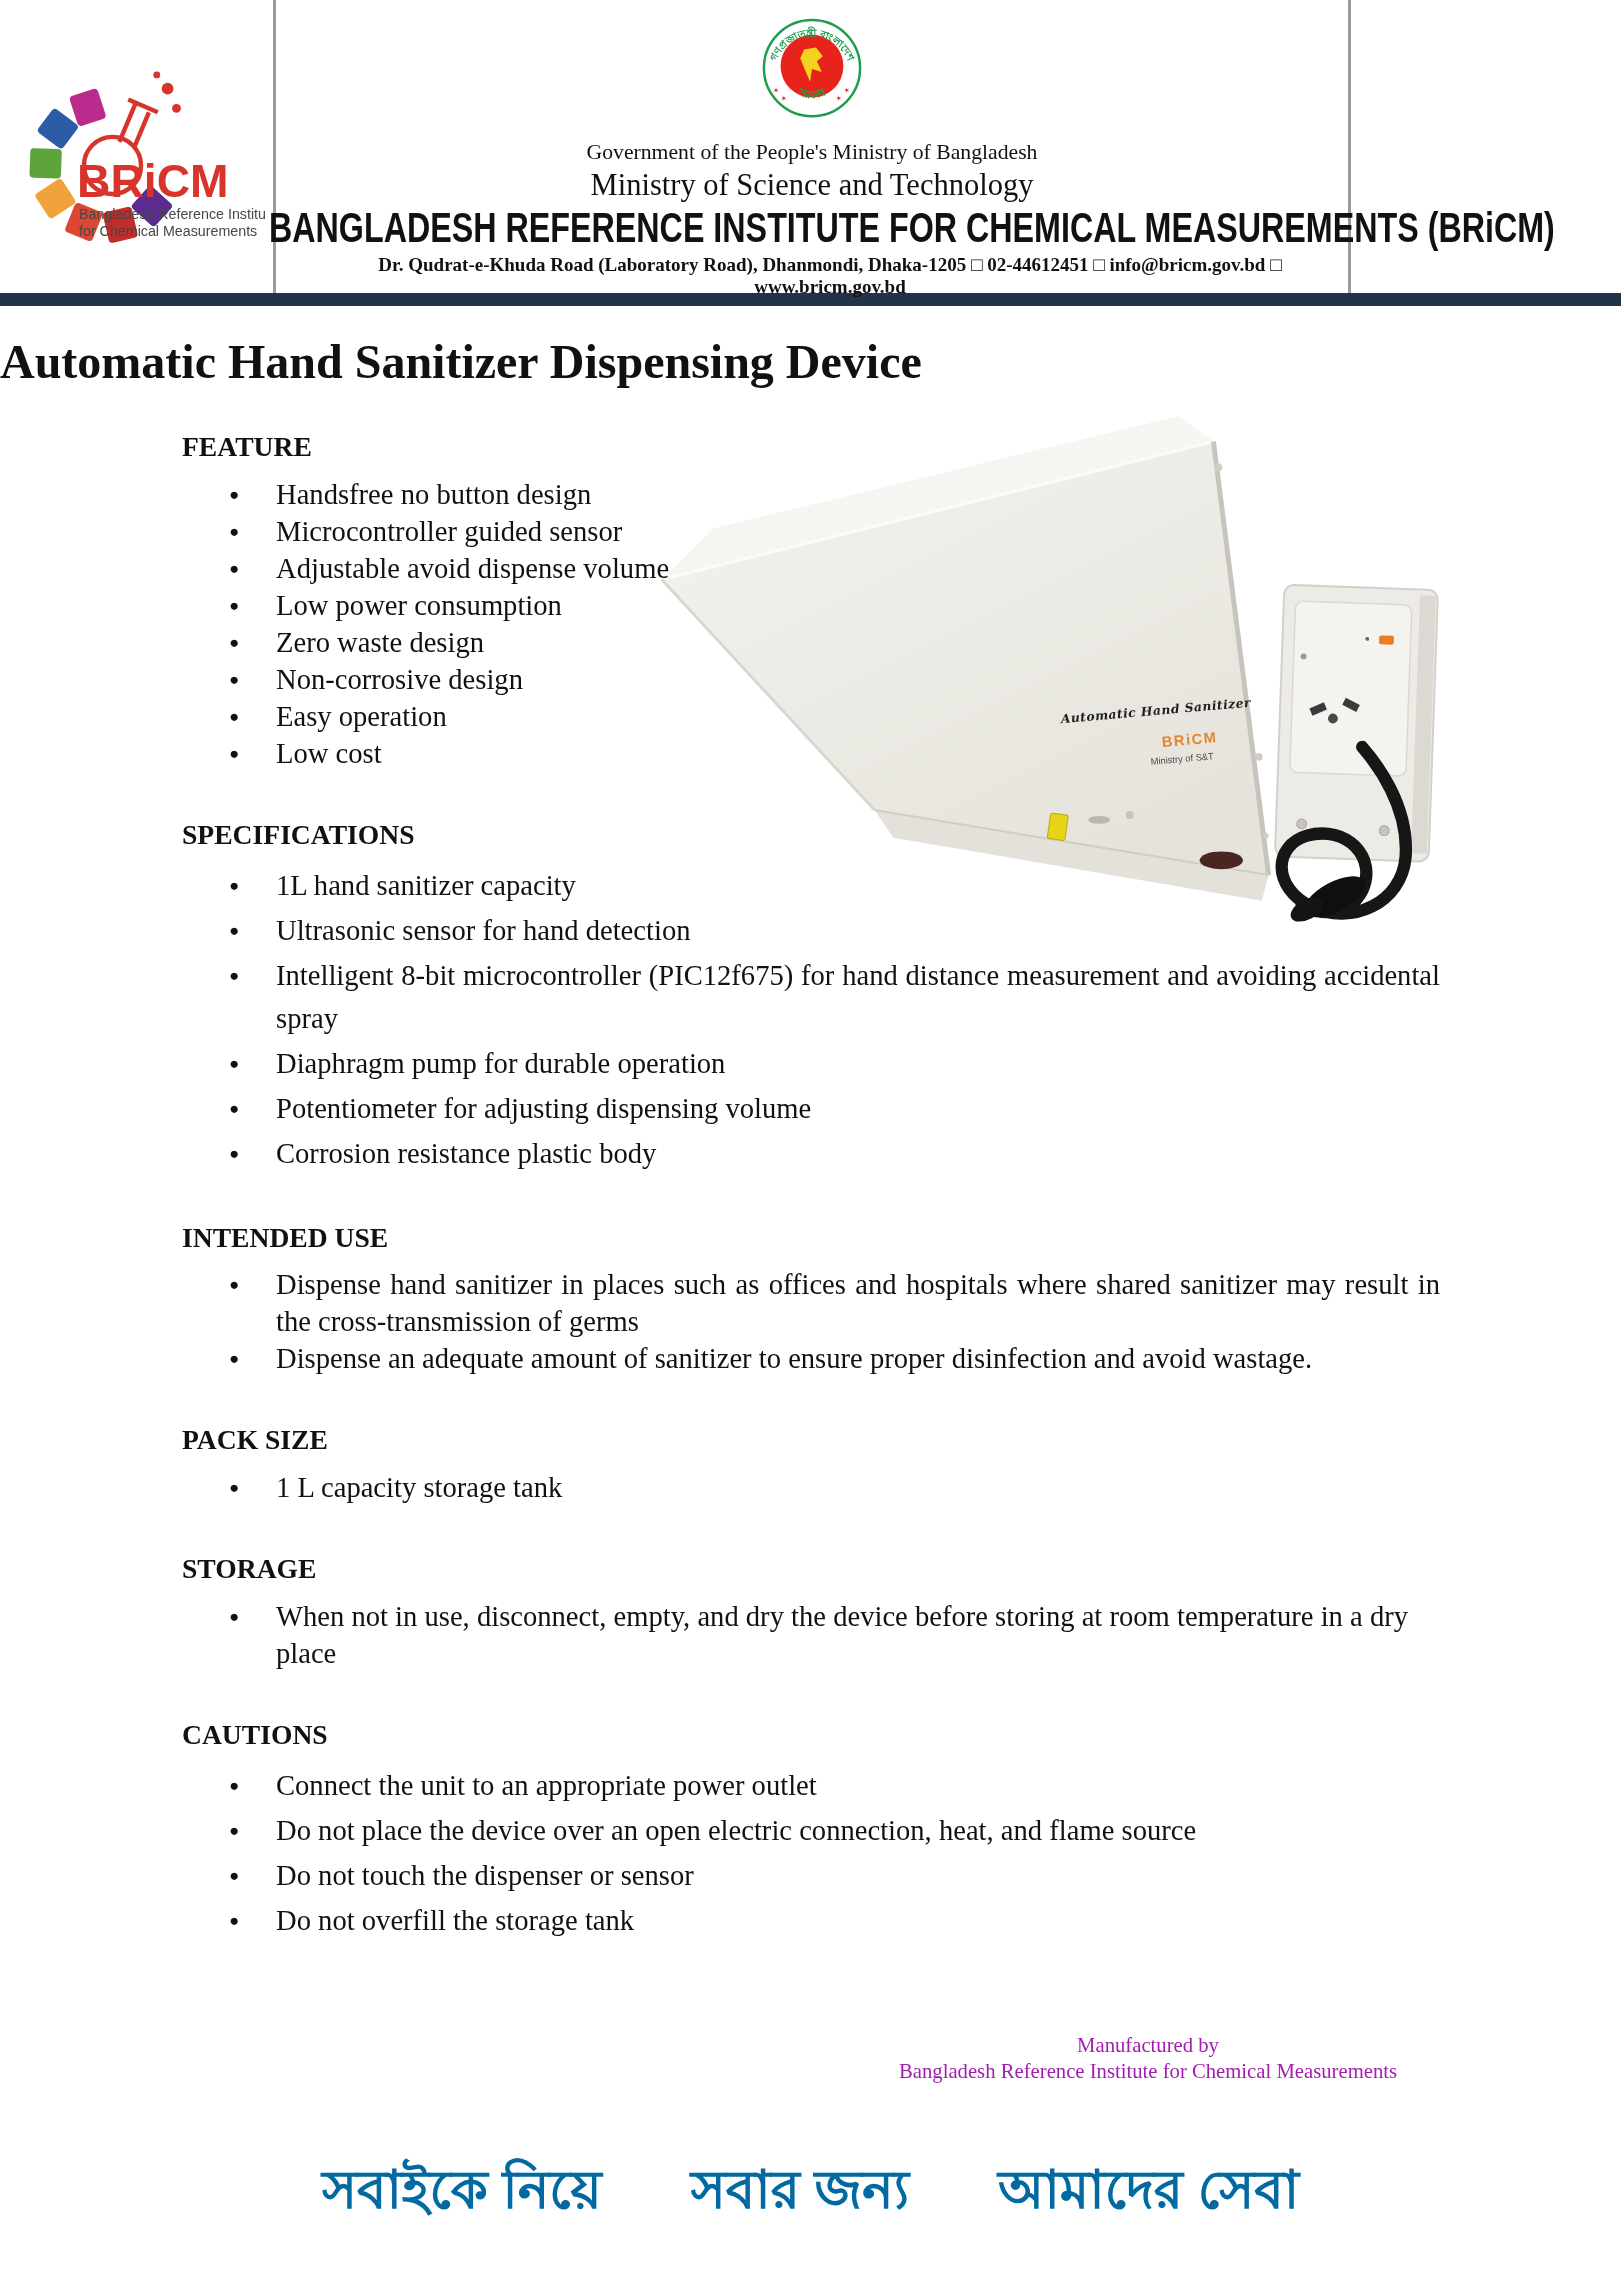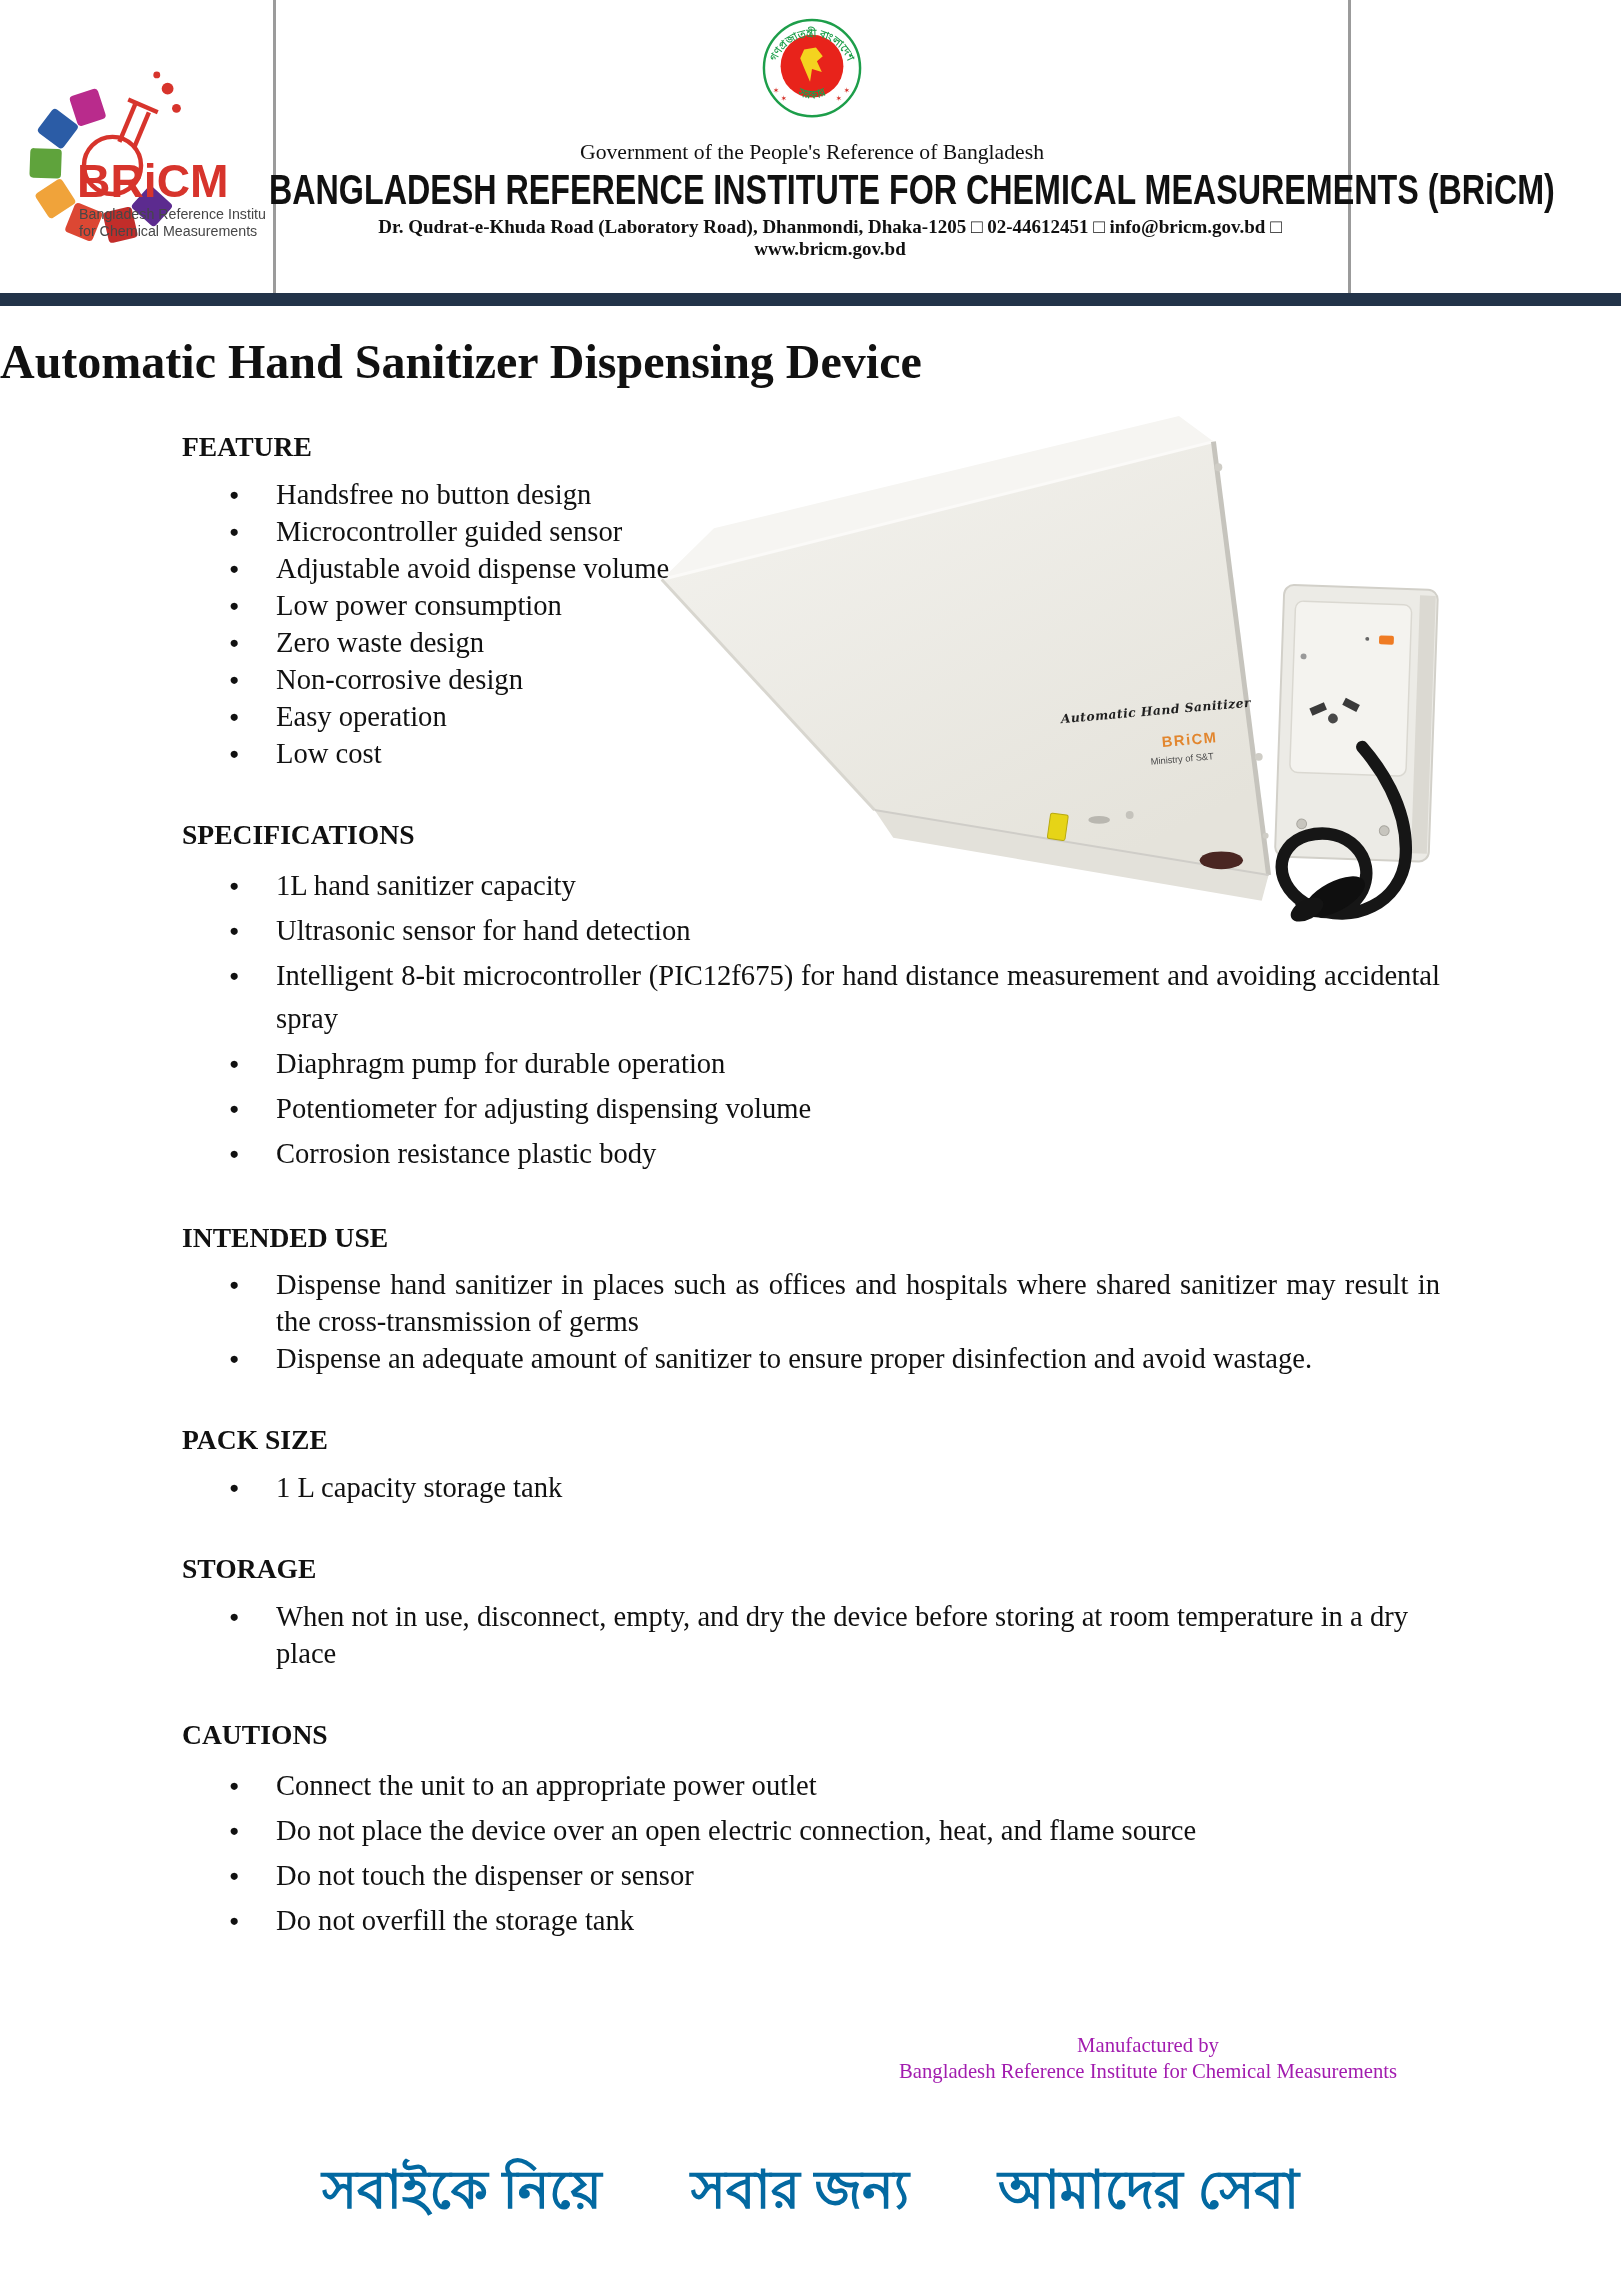--- a/index.html
+++ b/index.html
@@ -99,21 +99,22 @@
             <textPath href="#arcTop" startOffset="50%" text-anchor="middle">গণপ্রজাতন্ত্রী বাংলাদেশ</textPath>
           </text>
           <text font-size="11" fill="#1d9e4a" font-weight="bold">
             <textPath href="#arcBot" startOffset="50%" text-anchor="middle">সরকার</textPath>
           </text>
           <text x="13" y="82" font-size="8" fill="#d42b23">✶</text>
           <text x="21" y="91" font-size="8" fill="#d42b23">✶</text>
           <text x="85" y="82" font-size="8" fill="#d42b23">✶</text>
           <text x="77" y="91" font-size="8" fill="#d42b23">✶</text>
         </svg>
-        <div class="gov-line">Government of the People's Reference of Bangladesh</div>
+        <div class="gov-line">Government of the People's Ministry of Bangladesh</div>
+        <div class="ministry-line">Ministry of Science and Technology</div>
         <div class="institute-line">BANGLADESH REFERENCE INSTITUTE FOR CHEMICAL MEASUREMENTS (BRiCM)</div>
         <div class="address-line">Dr. Qudrat-e-Khuda Road (Laboratory Road), Dhanmondi, Dhaka-1205 □ 02-44612451 □ info@bricm.gov.bd □ www.bricm.gov.bd</div>
       </div>
 
       <div class="col-right"></div>
     </div>
     <div class="header-bar"></div>
   </div>
 
   <div class="doc-title">Automatic Hand Sanitizer Dispensing Device</div>

